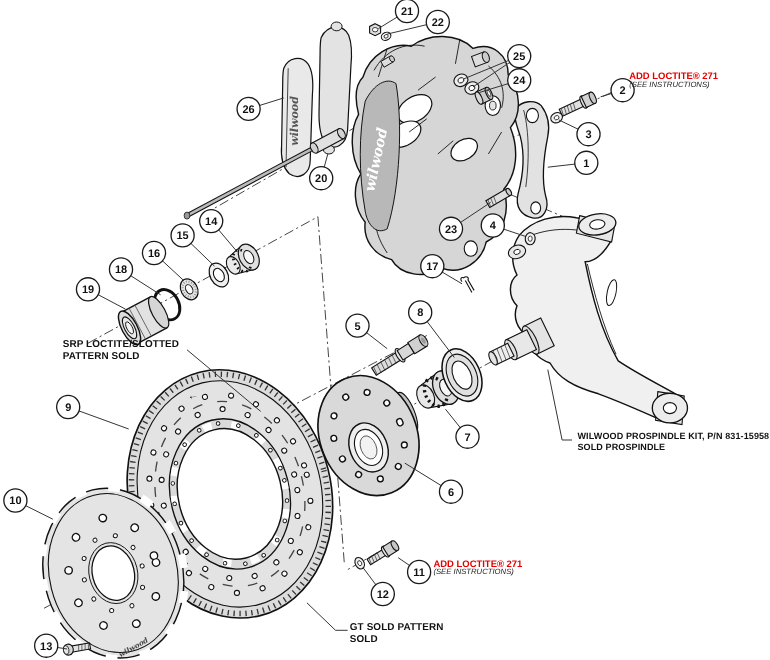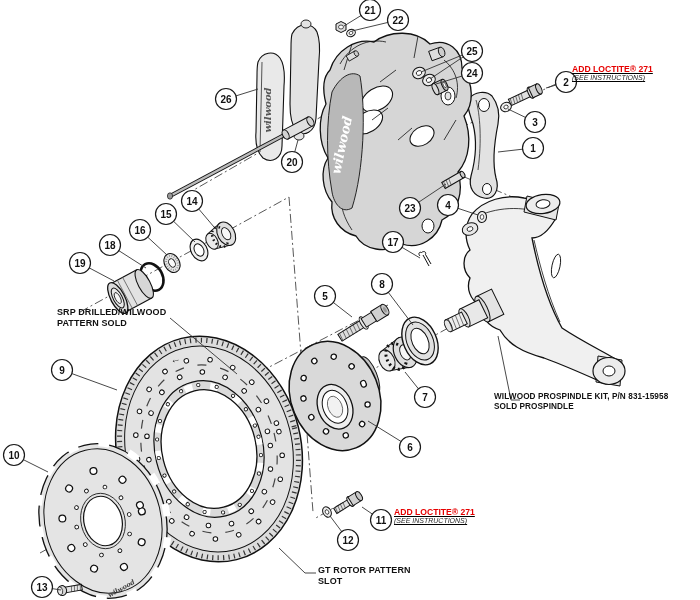--- a/index.html
+++ b/index.html
@@ -3,21 +3,21 @@
 <meta charset="utf-8">
 <style>
   html,body{margin:0;padding:0;background:#fff;}
   .stage{position:relative;width:700px;height:600px;background:#fff;overflow:hidden;
          font-family:"Liberation Sans",sans-serif;}
   svg{position:absolute;left:0;top:0;}
   .lbl{position:absolute;font:700 9px/1.18 "Liberation Sans",sans-serif;color:#111;
        letter-spacing:.1px;white-space:nowrap;}
   .lbl span{display:block;}
   .lbl-small{font-size:8.2px;}
-  .loctite{position:absolute;white-space:nowrap;text-decoration:underline;}
+  .loctite{position:absolute;white-space:nowrap;}
   .loctite .head{display:block;font:700 8.6px/1.1 "Liberation Sans",sans-serif;color:#e60000;}
   .loctite .note{display:block;font:italic 400 7px/1.2 "Liberation Sans",sans-serif;color:#222;}
   .leader{stroke:#333;stroke-width:.9;}
   .axis{stroke:#444;stroke-width:.9;stroke-dasharray:9 3 2 3;fill:none;}
   .balloon{fill:#fff;stroke:#1a1a1a;stroke-width:1.2;}
   .balloon-num{font:600 10px "Liberation Sans",sans-serif;text-anchor:middle;fill:#111;}
   .logo{font:italic 700 13px "DejaVu Serif",serif;fill:#fff;text-anchor:middle;}
   .logo-pad{font:italic 700 10px "DejaVu Serif",serif;fill:#555;text-anchor:middle;}
   .logo-hat{font:italic 700 6.5px "DejaVu Serif",serif;fill:#444;text-anchor:middle;}
   .thread{stroke:#333;stroke-width:.6;}
@@ -397,32 +397,32 @@
         <line x1="472" y1="51" x2="430" y2="79" class="leader"></line>
         <circle cx="472" cy="51" r="10.5" class="balloon"></circle>
         <text x="472" y="54.6" class="balloon-num">25</text>
         <line x1="226" y1="99" x2="258" y2="89" class="leader"></line>
         <circle cx="226" cy="99" r="10.5" class="balloon"></circle>
         <text x="226" y="102.6" class="balloon-num">26</text>
       </g>
 </svg>
 
 <div class="lbl" style="left:57px;top:307px;">
-  <span>SRP DRILLED/WILWOOD</span>
+  <span>SRP LOCTITE/SLOTTED</span>
   <span>PATTERN SOLD</span>
 </div>
 
-<div class="lbl lbl-small" style="left:494px;top:392px;">
+<div class="lbl lbl-small" style="left:525px;top:392px;">
   <span>WILWOOD PROSPINDLE KIT, P/N 831-15958</span>
   <span>SOLD PROSPINDLE</span>
 </div>
 
 <div class="lbl" style="left:318px;top:565px;">
-  <span>GT ROTOR PATTERN</span>
-  <span>SLOT</span>
+  <span>GT SOLD PATTERN</span>
+  <span>SOLD</span>
 </div>
 
 <div class="loctite" style="left:572px;top:65px;">
   <span class="head">ADD LOCTITE® 271</span>
   <span class="note">(SEE INSTRUCTIONS)</span>
 </div>
 
 <div class="loctite" style="left:394px;top:508px;">
   <span class="head">ADD LOCTITE® 271</span>
   <span class="note">(SEE INSTRUCTIONS)</span>

